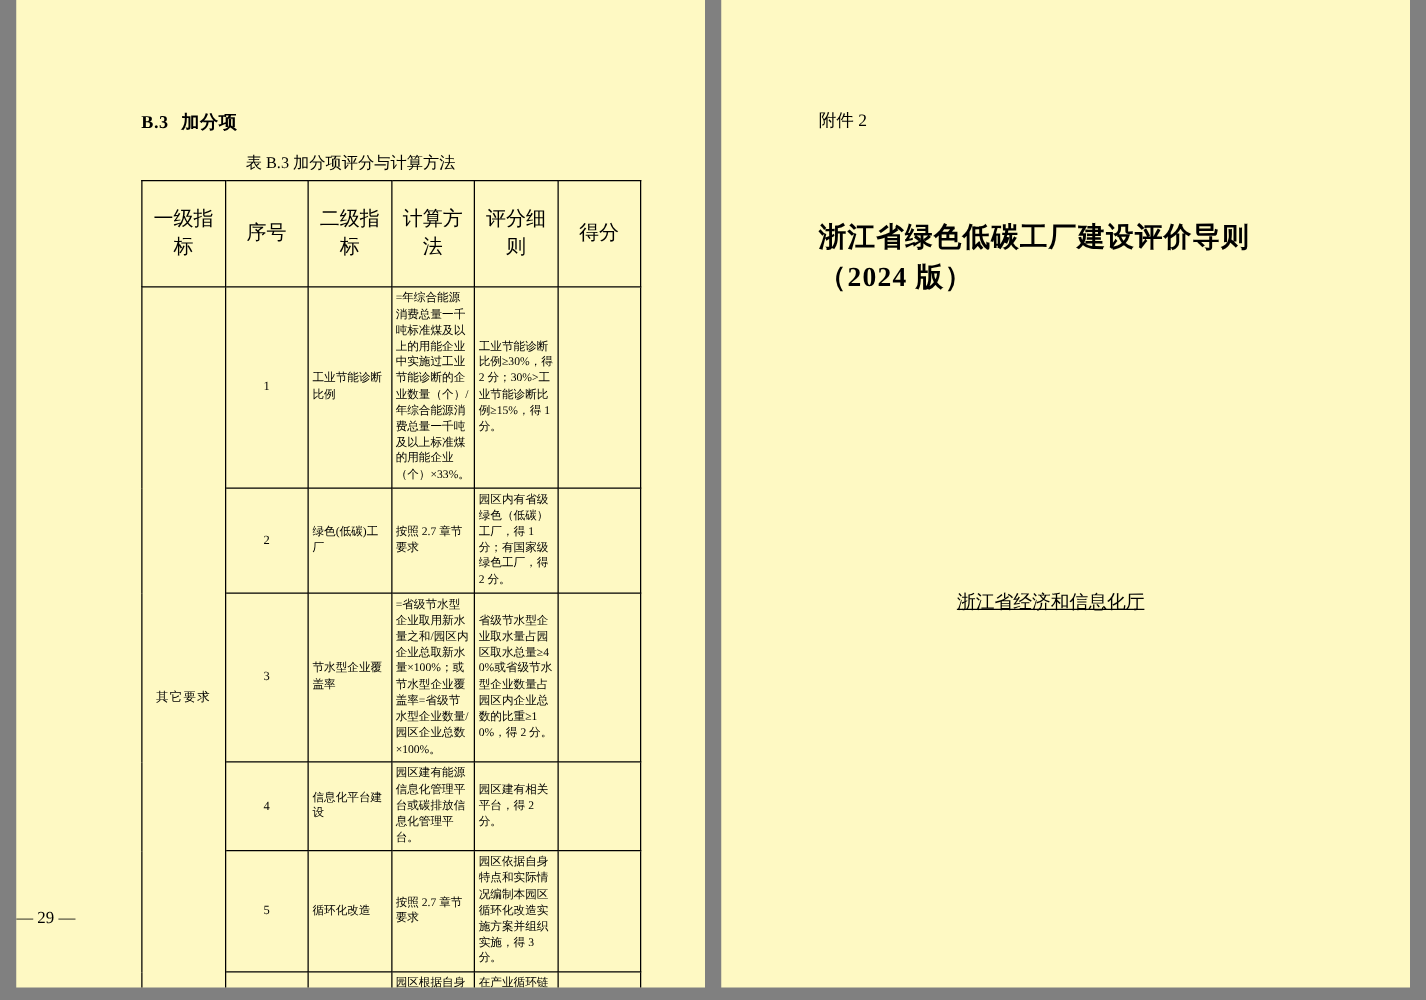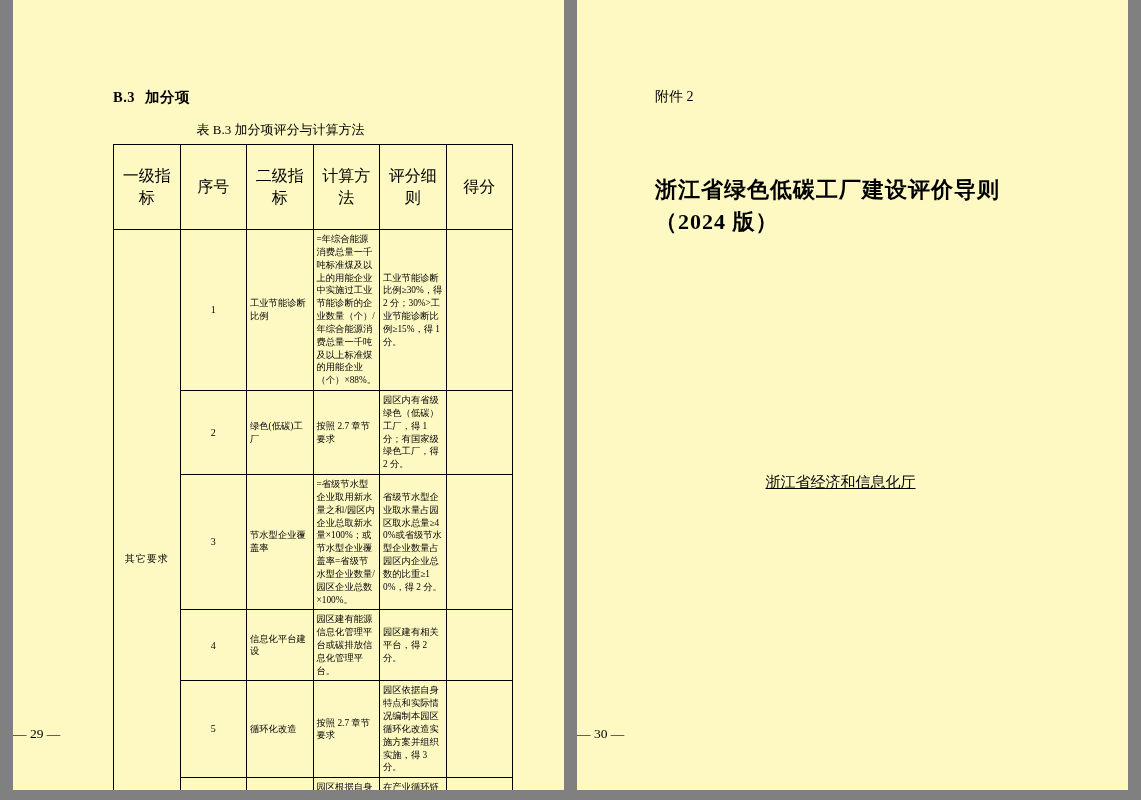--- a/index.html
+++ b/index.html
@@ -164,21 +164,21 @@
           <th>得分</th>
         </tr>
       </thead>
       <tbody>
         <tr>
           <td class="c-first" rowspan="6">
             <div class="col-first-label">其它要求</div>
           </td>
           <td class="c-no">1</td>
           <td class="c-ind">工业节能诊断比例</td>
-          <td class="c-method">=年综合能源消费总量一千吨标准煤及以上的用能企业中实施过工业节能诊断的企业数量（个）/年综合能源消费总量一千吨及以上标准煤的用能企业（个）×88%。</td>
+          <td class="c-method">=年综合能源消费总量一千吨标准煤及以上的用能企业中实施过工业节能诊断的企业数量（个）/年综合能源消费总量一千吨及以上标准煤的用能企业（个）×33%。</td>
           <td class="c-rule">工业节能诊断比例≥30%，得 2 分；30%&gt;工业节能诊断比例≥15%，得 1 分。</td>
           <td class="c-score"></td>
         </tr>
         <tr>
           <td class="c-no">2</td>
           <td class="c-ind">绿色(低碳)工厂</td>
           <td class="c-method">按照 2.7 章节要求</td>
           <td class="c-rule">园区内有省级绿色（低碳）工厂，得 1 分；有国家级绿色工厂，得 2 分。</td>
           <td class="c-score"></td>
         </tr>
@@ -220,14 +220,13 @@
   <div class="r-inner">
     <p class="attach">附件 2</p>
 
     <div class="doc-title">
       <span>浙江省绿色低碳工厂建设评价导则</span>
       <span class="line2">（2024 版）</span>
     </div>
 
     <div class="issuer">浙江省经济和信息化厅</div>
   </div>
-  <div class="pagenum r">— 30 —</div>
 </div>
 
 </body></html>

